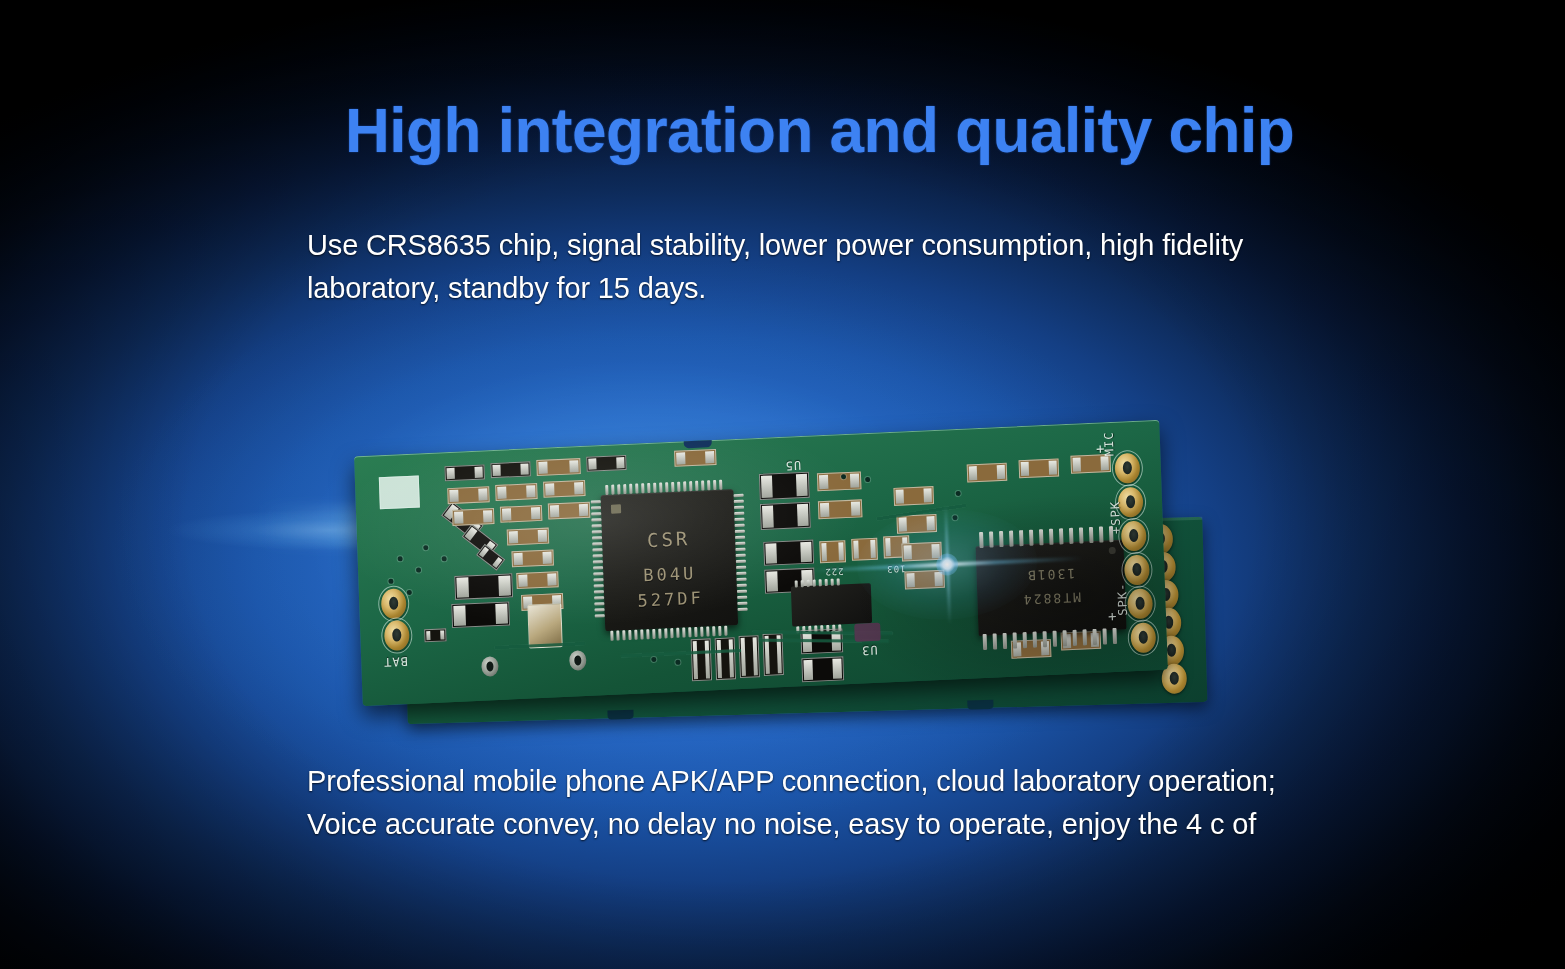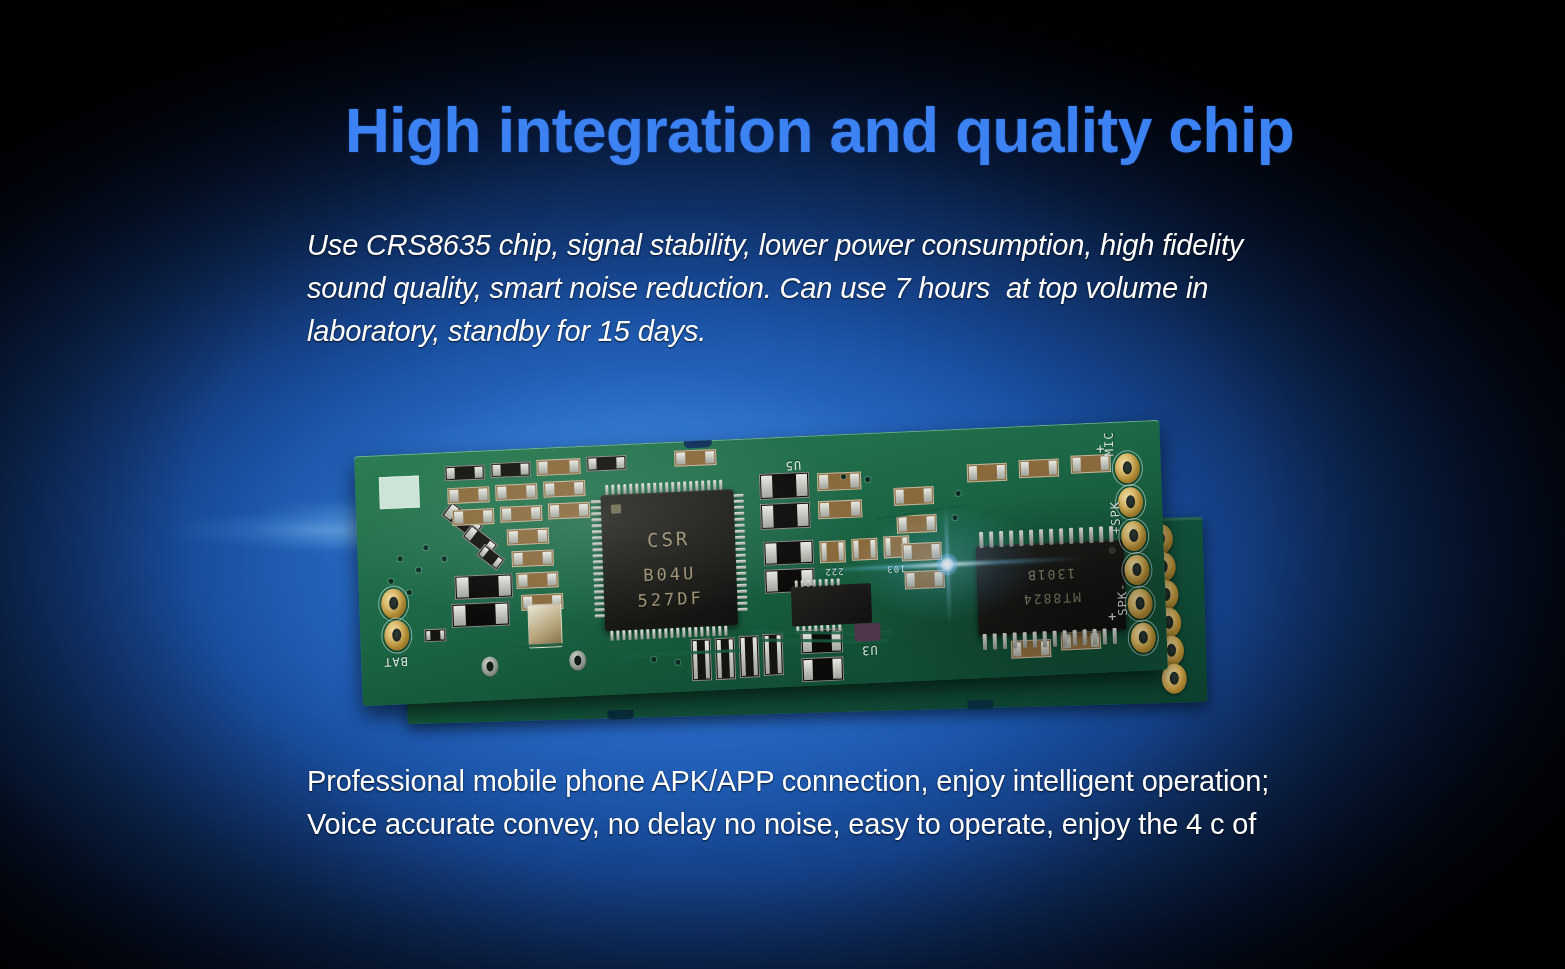--- a/index.html
+++ b/index.html
@@ -122,21 +122,20 @@
     color: #ffffff;
     font-size: 29px;
     line-height: 43px;
     letter-spacing: -0.15px;
     text-shadow: 0 1px 2px rgba(0,0,0,0.75);
   }
   .para-top {
     left: 307px;
     top: 224px;
     width: 1010px;
-    font-style: italic;
   }
   .para-bottom {
     left: 307px;
     top: 760px;
     width: 1020px;
   }
   .para .line { display: block; white-space: pre; }
 
   
   #pcb-photo {
@@ -448,21 +447,20 @@
   <div class="bg-glow"></div>
   <div class="bg-glow-soft"></div>
   <div class="bg-flare"></div>
   <div class="bg-flare2"></div>
   <div class="bg-vignette"></div>
 
   <div class="title">High integration and quality chip</div>
 
   <div class="para para-top">
     <span class="line">Use CRS8635 chip, signal stability, lower power consumption, high fidelity</span>
-    <span class="line">sound quality, smart noise reduction. Can use 7 hours  at top volume in</span>
     <span class="line">laboratory, standby for 15 days.</span>
   </div>
 
   <div id="pcb-photo">
 
     <div class="board board-back">
       <div class="edge-hi"></div>
       <div class="board-back-notch" style="left:200px;"></div>
       <div class="board-back-notch" style="left:560px;"></div>
 
@@ -751,17 +749,17 @@
       <div class="spark">
         <div class="glow"></div>
         <div class="ray-h"></div>
         <div class="ray-v"></div>
         <div class="core"></div>
       </div>
     </div>
   </div>
 
   <div class="para para-bottom">
-    <span class="line">Professional mobile phone APK/APP connection, enjoy intelligent operation;</span>
+    <span class="line">Professional mobile phone APK/APP connection, cloud laboratory operation;</span>
     <span class="line">Voice accurate convey, no delay no noise, easy to operate, enjoy the 4 c of</span>
   </div>
 
 </div>
 
 </body></html>

